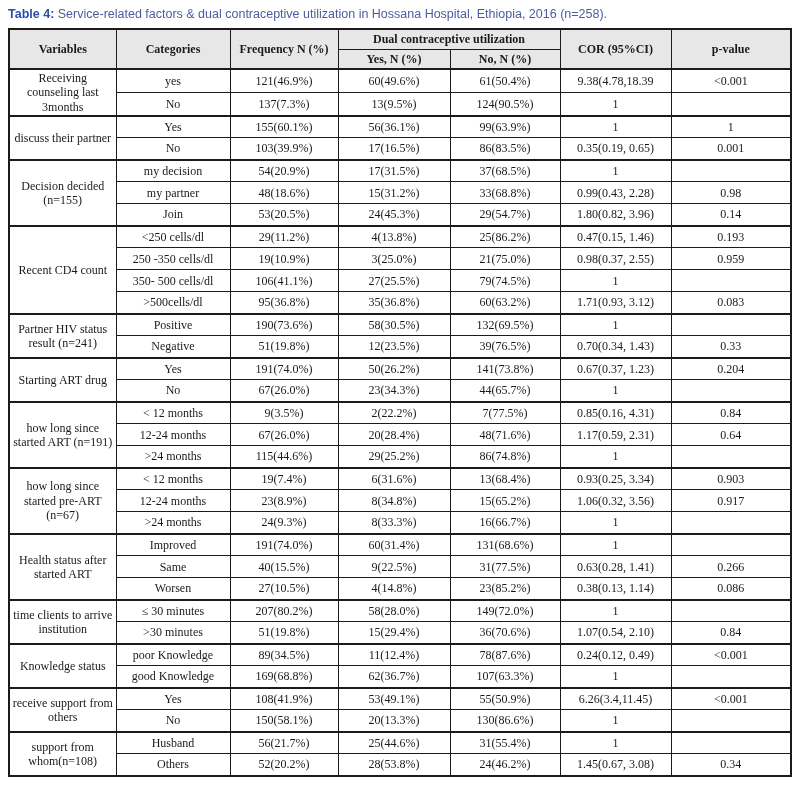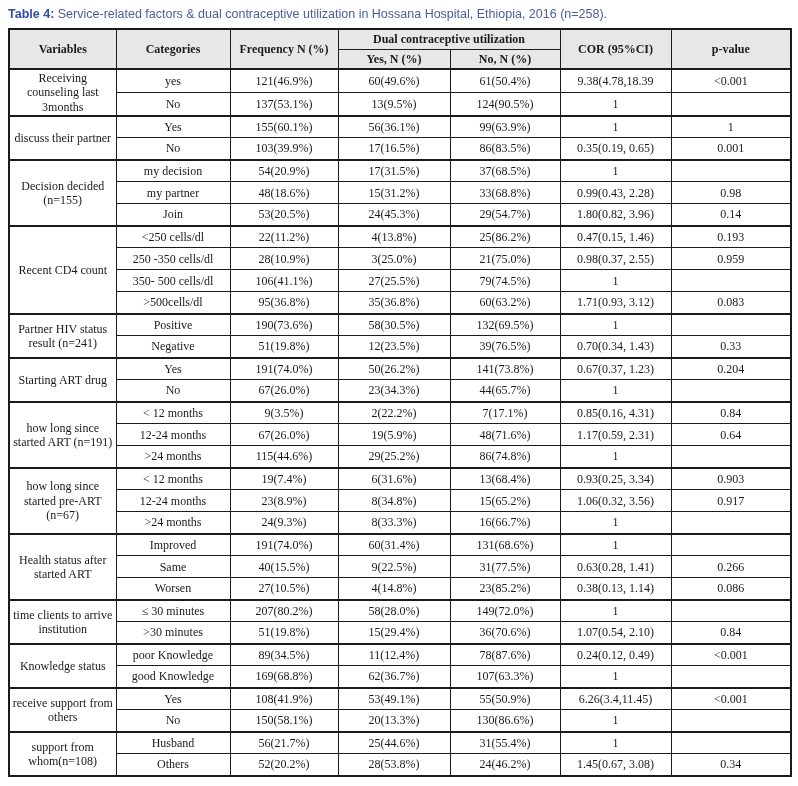--- a/index.html
+++ b/index.html
@@ -96,21 +96,21 @@
           <td rowspan="2">Receiving counseling last 3months</td>
           <td>yes</td>
           <td>121(46.9%)</td>
           <td>60(49.6%)</td>
           <td>61(50.4%)</td>
           <td>9.38(4.78,18.39</td>
           <td>&lt;0.001</td>
         </tr>
         <tr>
           <td>No</td>
-          <td>137(53.1%)</td>
+          <td>137(7.3%)</td>
           <td>13(9.5%)</td>
           <td>124(90.5%)</td>
           <td>1</td>
           <td></td>
         </tr>
         <tr class="group-start">
           <td rowspan="2">discuss their partner</td>
           <td>Yes</td>
           <td>155(60.1%)</td>
           <td>56(36.1%)</td>
@@ -147,29 +147,29 @@
           <td>Join</td>
           <td>53(20.5%)</td>
           <td>24(45.3%)</td>
           <td>29(54.7%)</td>
           <td>1.80(0.82, 3.96)</td>
           <td>0.14</td>
         </tr>
         <tr class="group-start">
           <td rowspan="4">Recent CD4 count</td>
           <td>&lt;250 cells/dl</td>
-          <td>22(11.2%)</td>
+          <td>29(11.2%)</td>
           <td>4(13.8%)</td>
           <td>25(86.2%)</td>
           <td>0.47(0.15, 1.46)</td>
           <td>0.193</td>
         </tr>
         <tr>
           <td>250 -350 cells/dl</td>
-          <td>28(10.9%)</td>
+          <td>19(10.9%)</td>
           <td>3(25.0%)</td>
           <td>21(75.0%)</td>
           <td>0.98(0.37, 2.55)</td>
           <td>0.959</td>
         </tr>
         <tr>
           <td>350- 500 cells/dl</td>
           <td>106(41.1%)</td>
           <td>27(25.5%)</td>
           <td>79(74.5%)</td>
@@ -216,28 +216,28 @@
           <td>23(34.3%)</td>
           <td>44(65.7%)</td>
           <td>1</td>
           <td></td>
         </tr>
         <tr class="group-start">
           <td rowspan="3">how long since started ART (n=191)</td>
           <td>&lt; 12 months</td>
           <td>9(3.5%)</td>
           <td>2(22.2%)</td>
-          <td>7(17.1%)</td>
+          <td>7(77.5%)</td>
           <td>0.85(0.16, 4.31)</td>
           <td>0.84</td>
         </tr>
         <tr>
           <td>12-24 months</td>
           <td>67(26.0%)</td>
-          <td>19(5.9%)</td>
+          <td>20(28.4%)</td>
           <td>48(71.6%)</td>
           <td>1.17(0.59, 2.31)</td>
           <td>0.64</td>
         </tr>
         <tr>
           <td>&gt;24 months</td>
           <td>115(44.6%)</td>
           <td>29(25.2%)</td>
           <td>86(74.8%)</td>
           <td>1</td>

